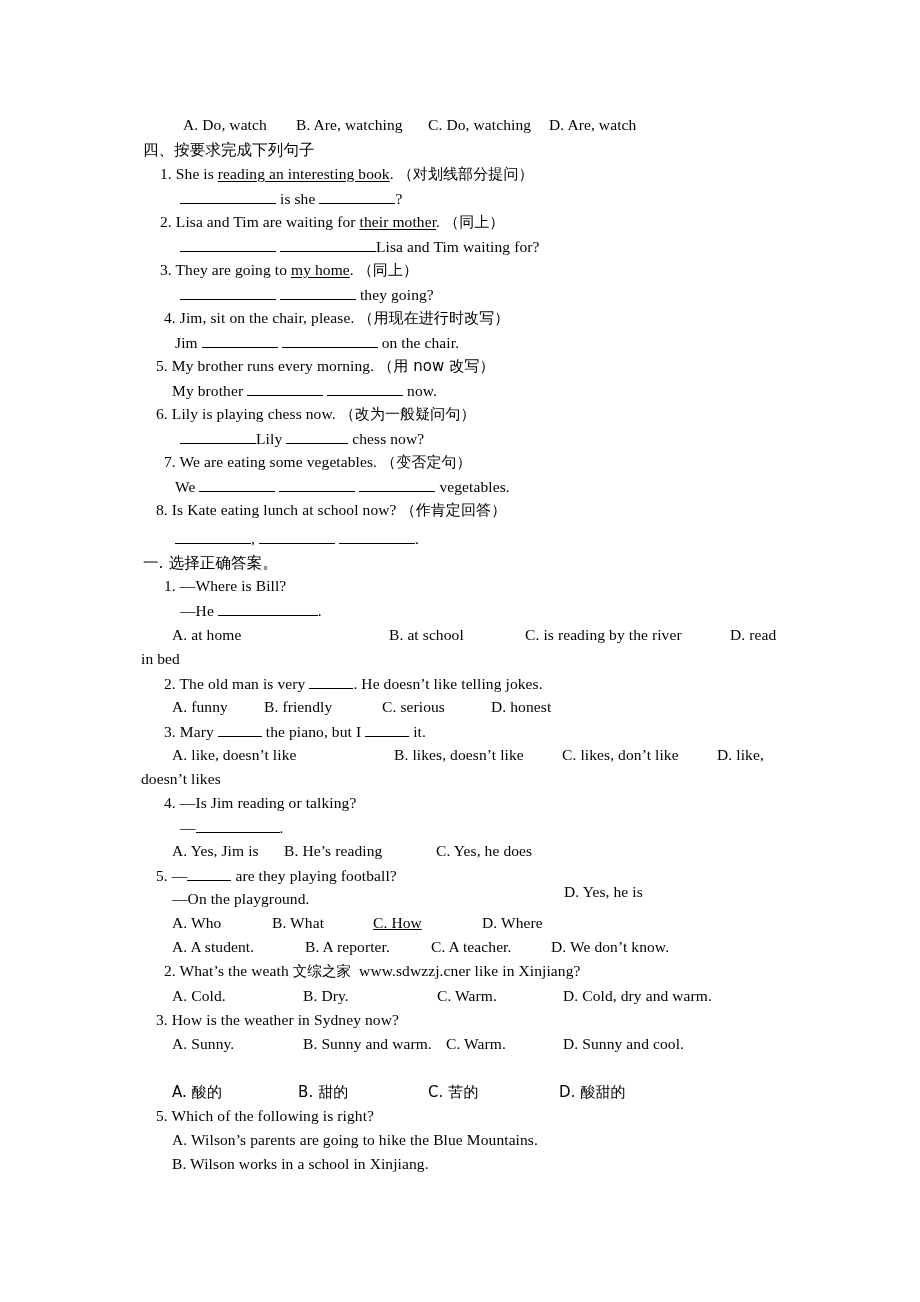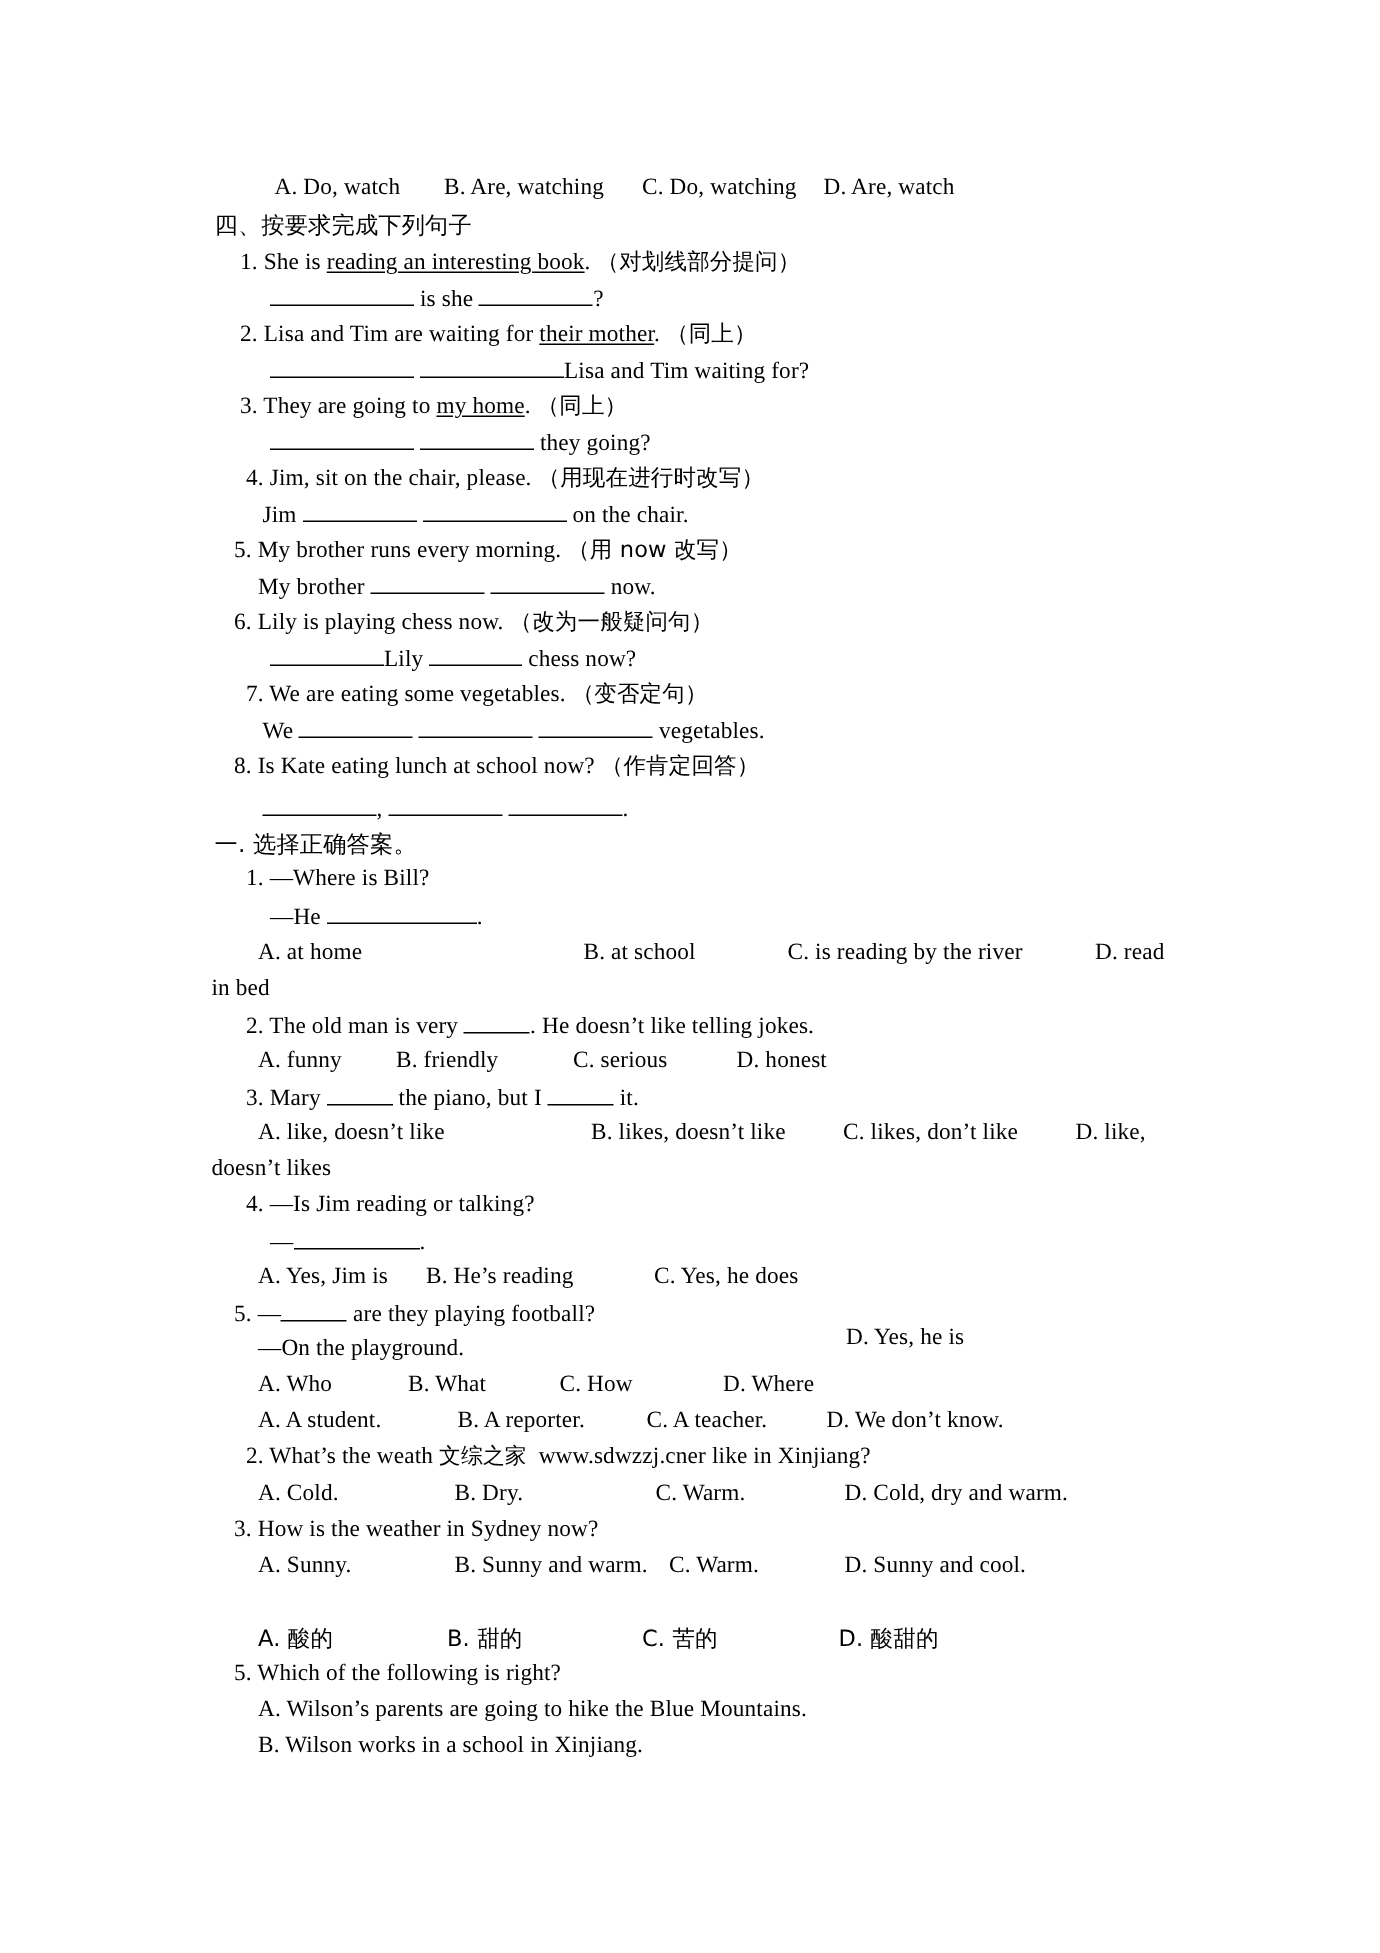--- a/index.html
+++ b/index.html
@@ -120,21 +120,21 @@
   <div class="ln" style="left:180px; top:817px;"><span>—</span><span class="blank" style="width:84px;"></span><span>.</span></div>
   <div class="ln" style="left:172px; top:841px;">A. Yes, Jim is</div>
   <div class="ln" style="left:284px; top:841px;">B. He’s reading</div>
   <div class="ln" style="left:436px; top:841px;">C. Yes, he does</div>
   <div class="ln" style="left:564px; top:856px;margin-top:26px;">D. Yes, he is</div>
 
   <div class="ln" style="left:156px; top:865px;"><span>5.</span> <span>—</span><span class="blank b-sm"></span><span> are they playing football?</span></div>
   <div class="ln" style="left:172px; top:889px;">—On the playground.</div>
   <div class="ln" style="left:172px; top:913px;">A. Who</div>
   <div class="ln" style="left:272px; top:913px;">B. What</div>
-  <div class="ln" style="left:373px; top:913px;">C. How</div>
+  <div class="ln" style="left:373px; top:913px;text-decoration:underline;">C. How</div>
   <div class="ln" style="left:482px; top:913px;">D. Where</div>
   <div class="ln" style="left:172px; top:937px;">A. A student.</div>
   <div class="ln" style="left:305px; top:937px;">B. A reporter.</div>
   <div class="ln" style="left:431px; top:937px;">C. A teacher.</div>
   <div class="ln" style="left:551px; top:937px;">D. We don’t know.</div>
 
   <div class="ln" style="left:164px; top:961px;"><span>2.</span> <span>What’s the </span><span>weath</span> <span class="wm">文综之家</span>  <span>www.sdwzzj.cn</span><span>er</span><span> like in Xinjiang?</span></div>
   <div class="ln" style="left:172px; top:986px;">A. Cold.</div>
   <div class="ln" style="left:303px; top:986px;">B. Dry.</div>
   <div class="ln" style="left:437px; top:986px;">C. Warm.</div>

